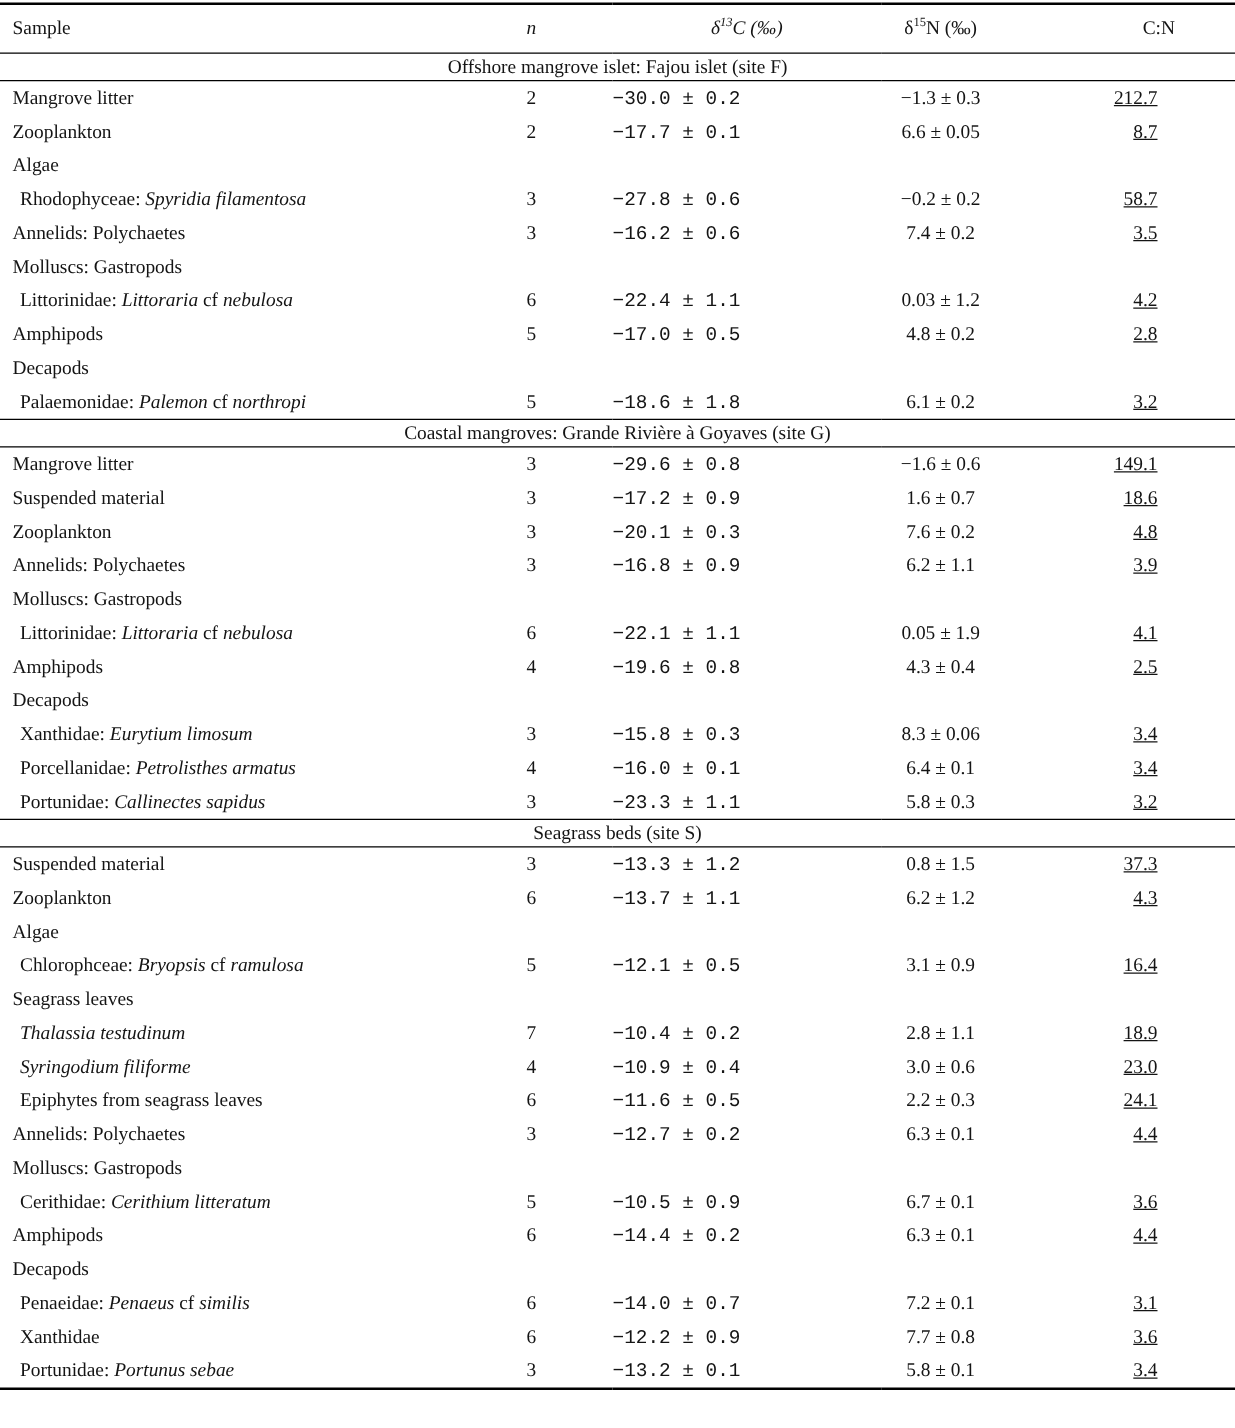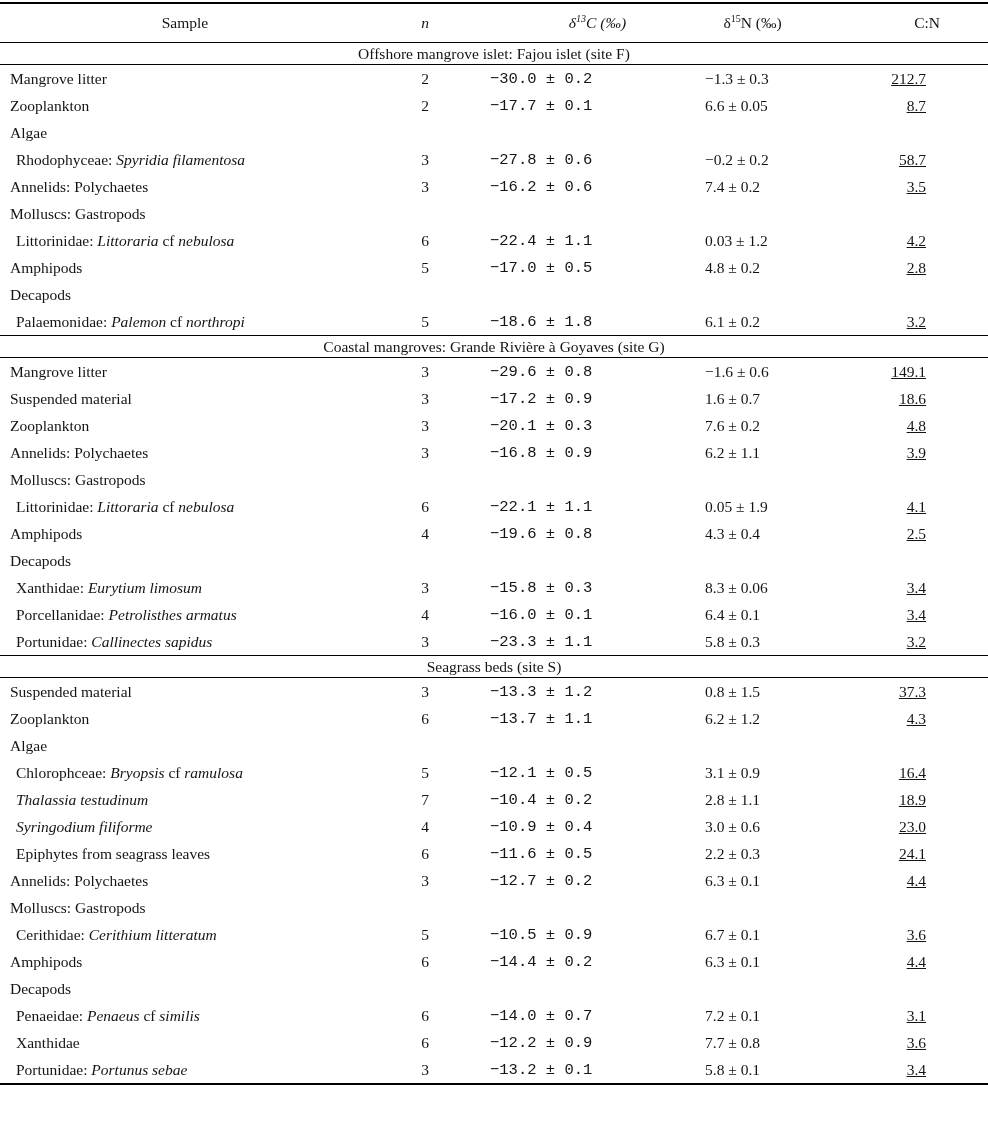--- a/index.html
+++ b/index.html
@@ -31,21 +31,21 @@
   col.w-cn     { width: 188px; }
 
   thead th {
     font-weight: normal;
     font-size: 15.5px;
     height: 38px;
     vertical-align: middle;
     border-bottom: 1.5px solid #000;
     padding: 0;
   }
-  th.c-sample { text-align: center; padding-left: 10px; }
+  th.c-sample { text-align: left; padding-left: 10px; }
   th.c-n      { text-align: center; font-style: italic; }
   th.c-d13c   { text-align: center; font-style: italic; }
   th.c-d15n   { text-align: center; }
   th.c-cn     { text-align: right; padding-right: 48px; }
   th sup { font-size: 10px; line-height: 0; }
 
   td.section-title {
     border-top: 1.5px solid #000;
     border-bottom: 1.5px solid #000;
     text-align: center;
@@ -60,21 +60,21 @@
     height: 27px;
     vertical-align: middle;
     padding: 0;
     white-space: nowrap;
     overflow: hidden;
   }
   td.c-sample { text-align: left; padding-left: 10px; }
   td.c-sample.indent { padding-left: 16px; }
   td.c-n    { text-align: center; }
   td.c-d13c { text-align: left; font-family: Liberation Mono, monospace; }
-  td.c-d15n { }
+  td.c-d15n { text-align: center; }
   td.c-cn   { text-align: right; padding-right: 62px; text-decoration: underline; }
   .it { font-style: italic; }
 </style>
 </head>
 <body>
 
 <div class="page">
   <table class="iso-table">
     <colgroup>
       <col class="w-sample">
@@ -271,20 +271,27 @@
           <td class="c-cn"></td>
         </tr>
         <tr>
           <td class="c-sample indent"><span>Chlorophceae: </span><span class="it">Bryopsis</span><span> cf </span><span class="it">ramulosa</span></td>
           <td class="c-n">5</td>
           <td class="c-d13c">−12.1 ± 0.5</td>
           <td class="c-d15n">3.1 ± 0.9</td>
           <td class="c-cn">16.4</td>
         </tr>
         <tr>
+          <td class="c-sample"><span>Seagrass leaves</span></td>
+          <td class="c-n"></td>
+          <td class="c-d13c"></td>
+          <td class="c-d15n"></td>
+          <td class="c-cn"></td>
+        </tr>
+        <tr>
           <td class="c-sample indent"><span class="it">Thalassia testudinum</span></td>
           <td class="c-n">7</td>
           <td class="c-d13c">−10.4 ± 0.2</td>
           <td class="c-d15n">2.8 ± 1.1</td>
           <td class="c-cn">18.9</td>
         </tr>
         <tr>
           <td class="c-sample indent"><span class="it">Syringodium filiforme</span></td>
           <td class="c-n">4</td>
           <td class="c-d13c">−10.9 ± 0.4</td>

